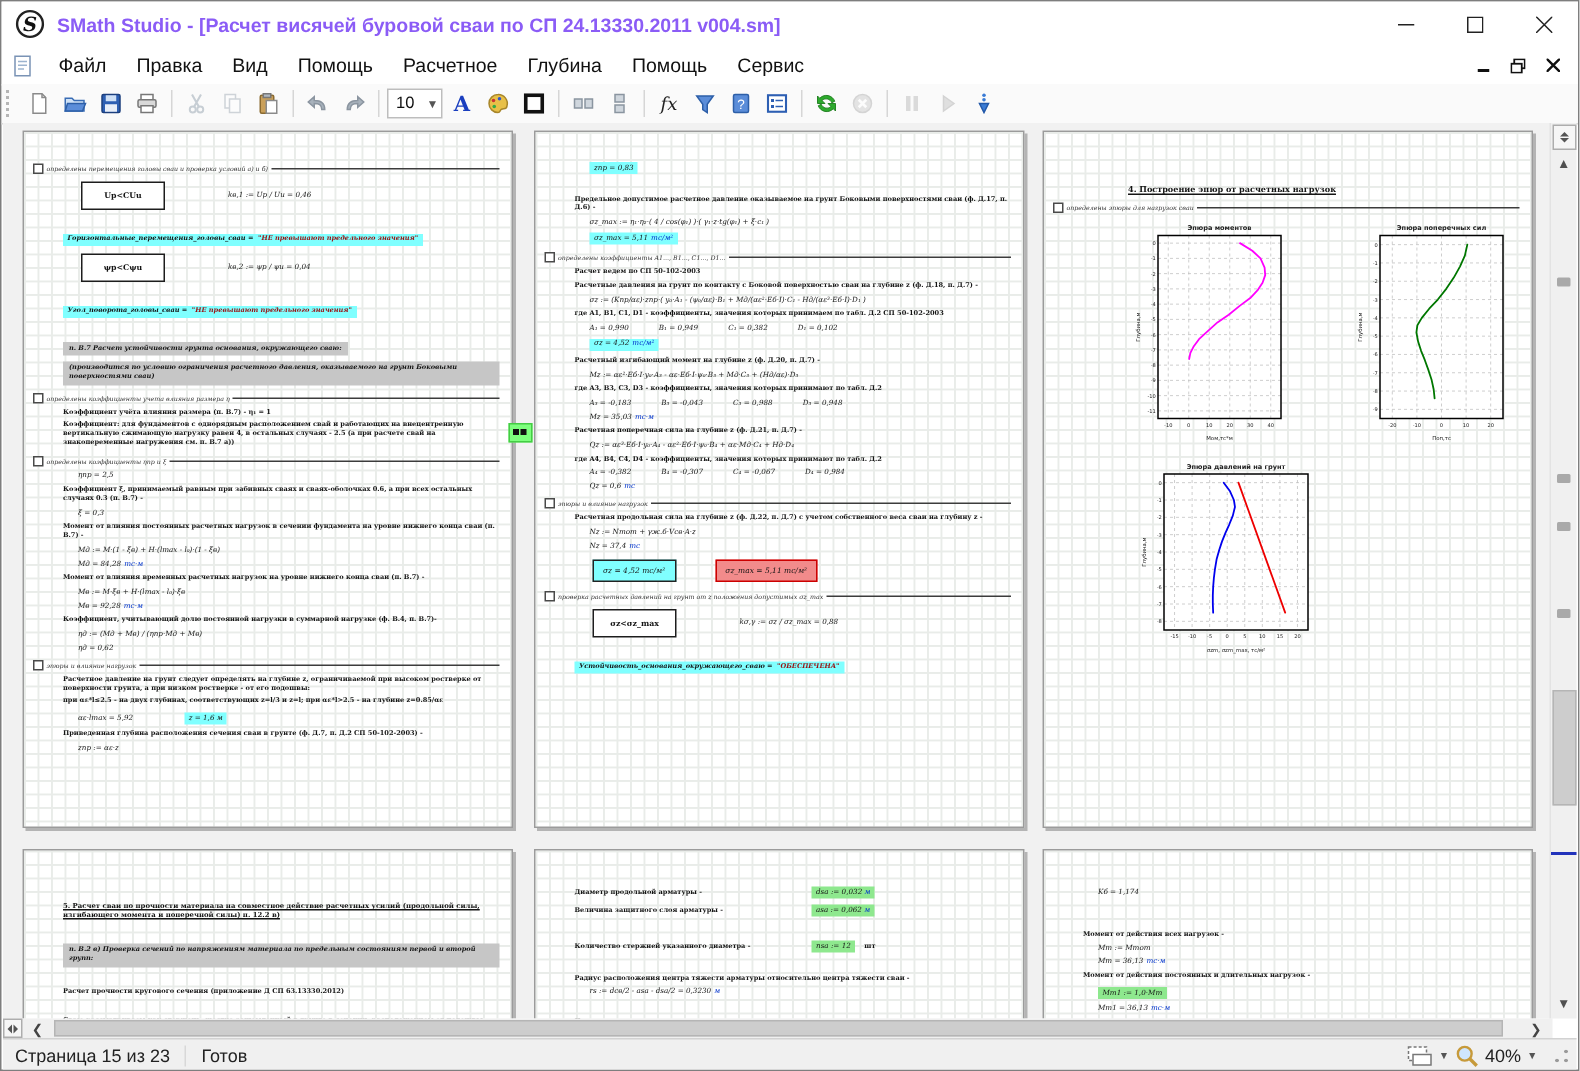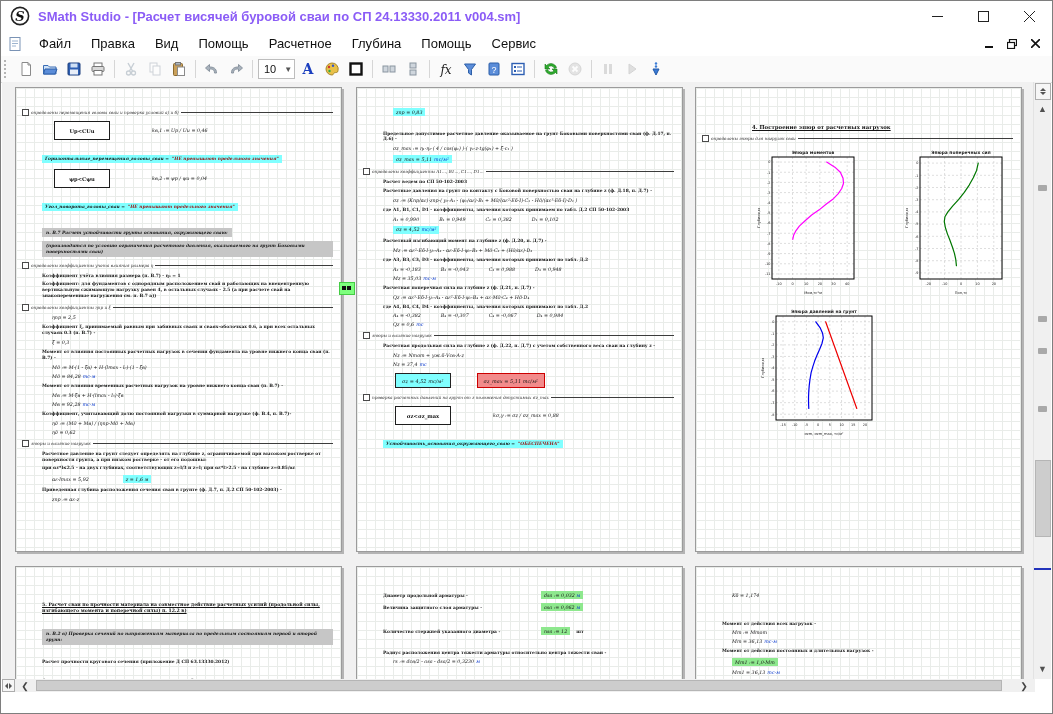--- a/index.html
+++ b/index.html
@@ -659,13 +659,32 @@
   <div class="hscroll">
     <div class="hsplit">
         <i class="lf"></i>
         <i class="rt"></i>
       </div>
     <div class="harrow" style="left:15px">❮</div>
     <div class="hthumb"></div>
     <div class="harrow" style="left:1014px">❯</div>
   </div>
 
+  <div class="statusbar">
+    <span class="st-page">Страница 15 из 23</span>
+    <span class="st-sep"></span>
+    <span>Готов</span>
+    <div class="st-right">
+      <svg width="17" height="14" viewBox="0 0 17 14">
+        <rect x="1" y="1" width="12" height="9" fill="#fff" stroke="#777" stroke-dasharray="2 1.4"></rect>
+        <rect x="4" y="6" width="12" height="7" fill="#fff" stroke="#777"></rect>
+      </svg>
+      <span class="car">▼</span>
+      <svg width="16" height="16" viewBox="0 0 16 16">
+        <circle cx="6.5" cy="6.5" r="4.6" fill="#cfe6ff" stroke="#c79a3a" stroke-width="1.6"></circle>
+        <line x1="10" y1="10" x2="14.5" y2="14.5" stroke="#c79a3a" stroke-width="2.2"></line>
+      </svg>
+      <span>40%</span>
+      <span class="car">▼</span>
+      <div class="grip"></div>
+    </div>
+  </div>
 </div>
 
 </body></html>

